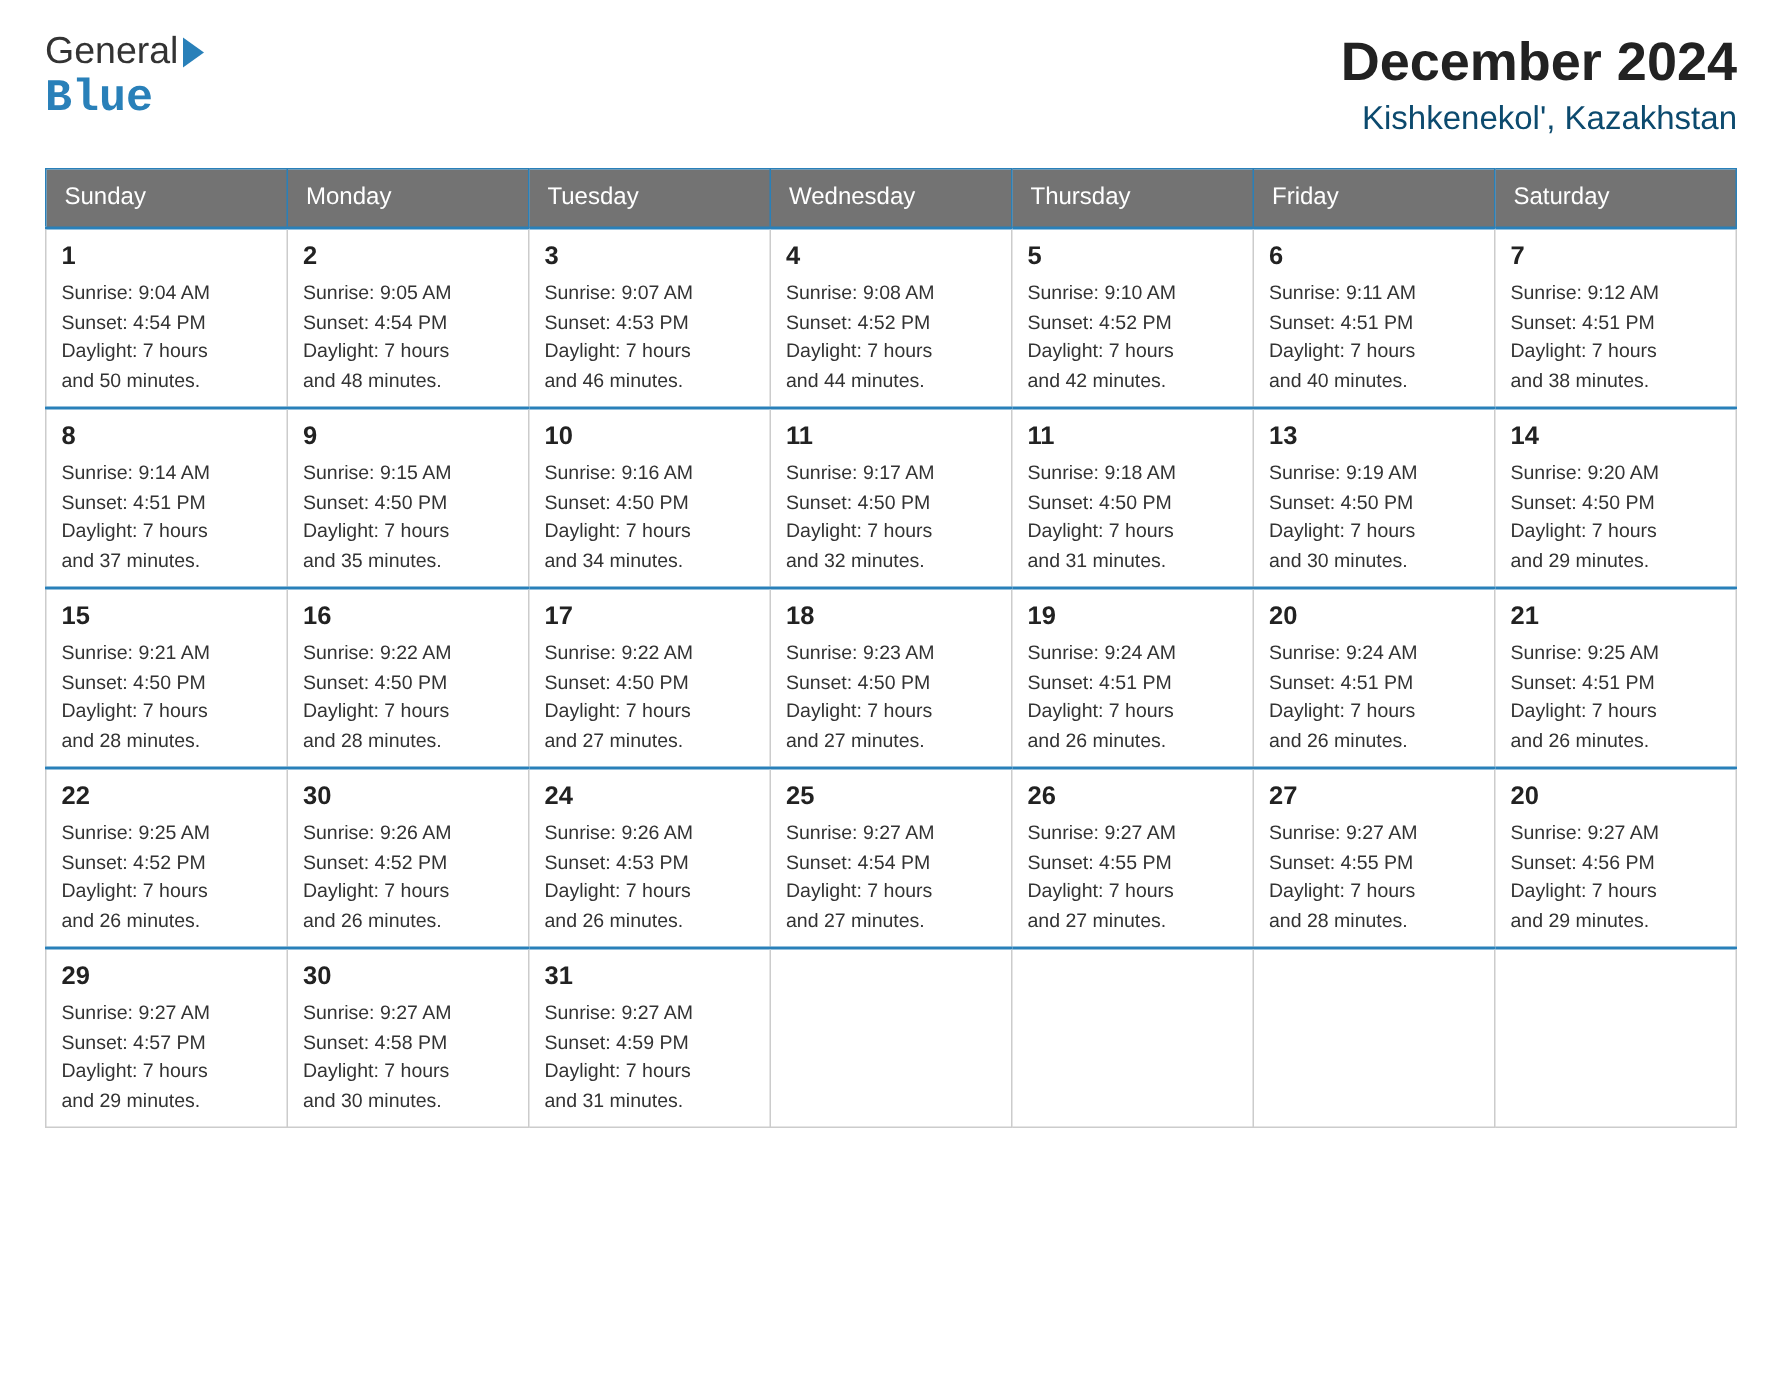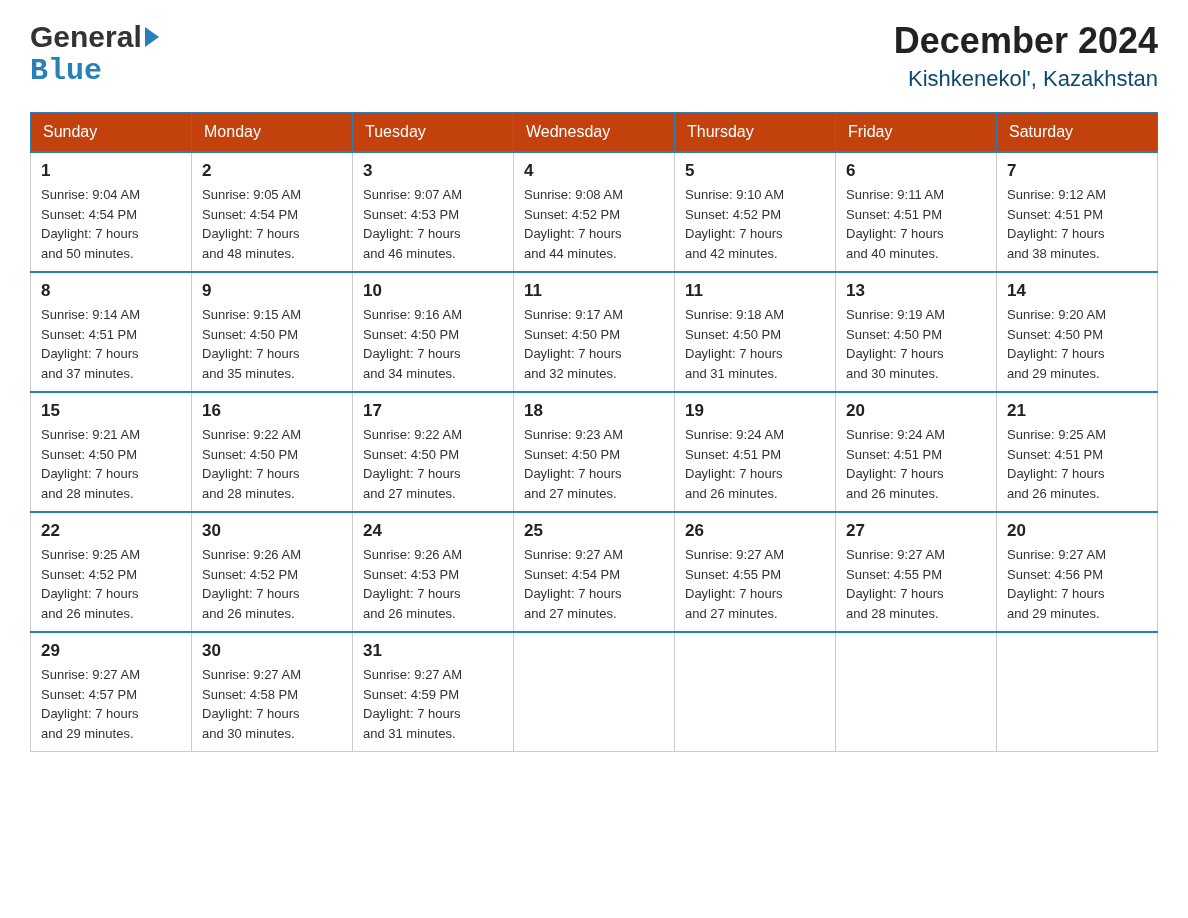--- a/index.html
+++ b/index.html
@@ -27,21 +27,21 @@
     .location-title {
       font-size: 22px;
       color: #0c4a6e;
       margin-top: 4px;
     }
     .calendar {
       width: 100%;
       border-collapse: collapse;
     }
     .calendar th {
-      background: #c2410c;
+      background: #737373;
       color: #fff;
       font-size: 16px;
       font-weight: normal;
       padding: 10px 12px;
       text-align: left;
       border: 1px solid #2980b9;
     }
     .calendar td {
       border: 1px solid #ccc;
       vertical-align: top;
@@ -63,22 +63,22 @@
     .calendar tr td {
       border-top: 2px solid #2980b9;
     }
     .calendar tr td:not(:first-child) {
       border-top: 2px solid #2980b9;
     }
     .calendar tbody tr:first-child td {
       border-top: 2px solid #2980b9;
     }
     .logo-text-general {
-      font-size: 30px;
-      font-weight: bold;
+      font-size: 25px;
+      font-weight: normal;
       color: #333;
     }
     .logo-arrow {
       display: inline-block;
       width: 0;
       height: 0;
       border-top: 10px solid transparent;
       border-bottom: 10px solid transparent;
       border-left: 14px solid #2980b9;
       margin-left: 3px;

